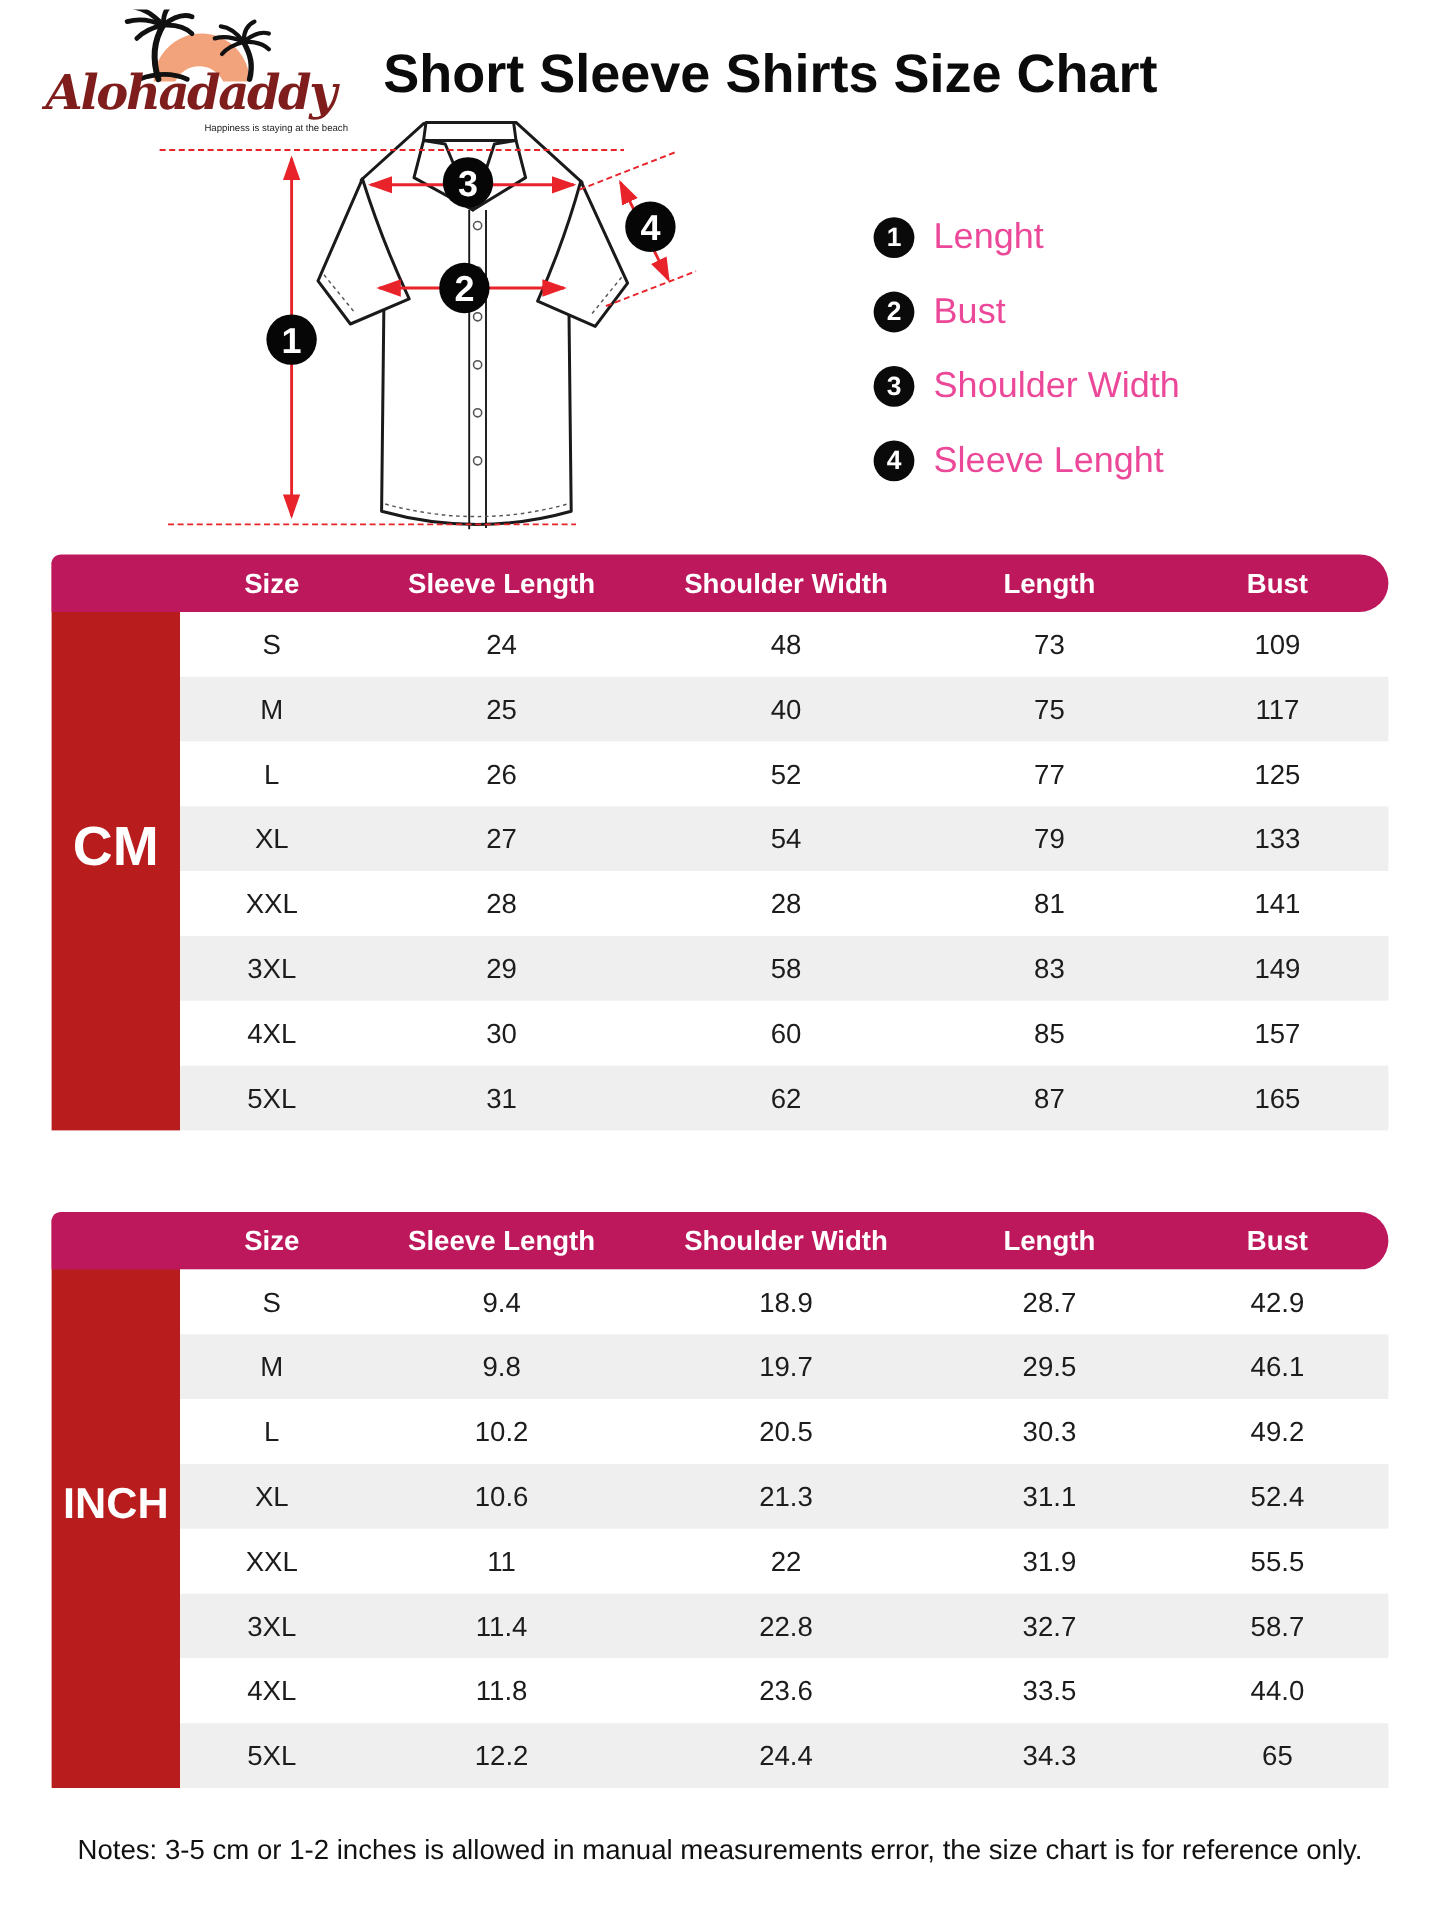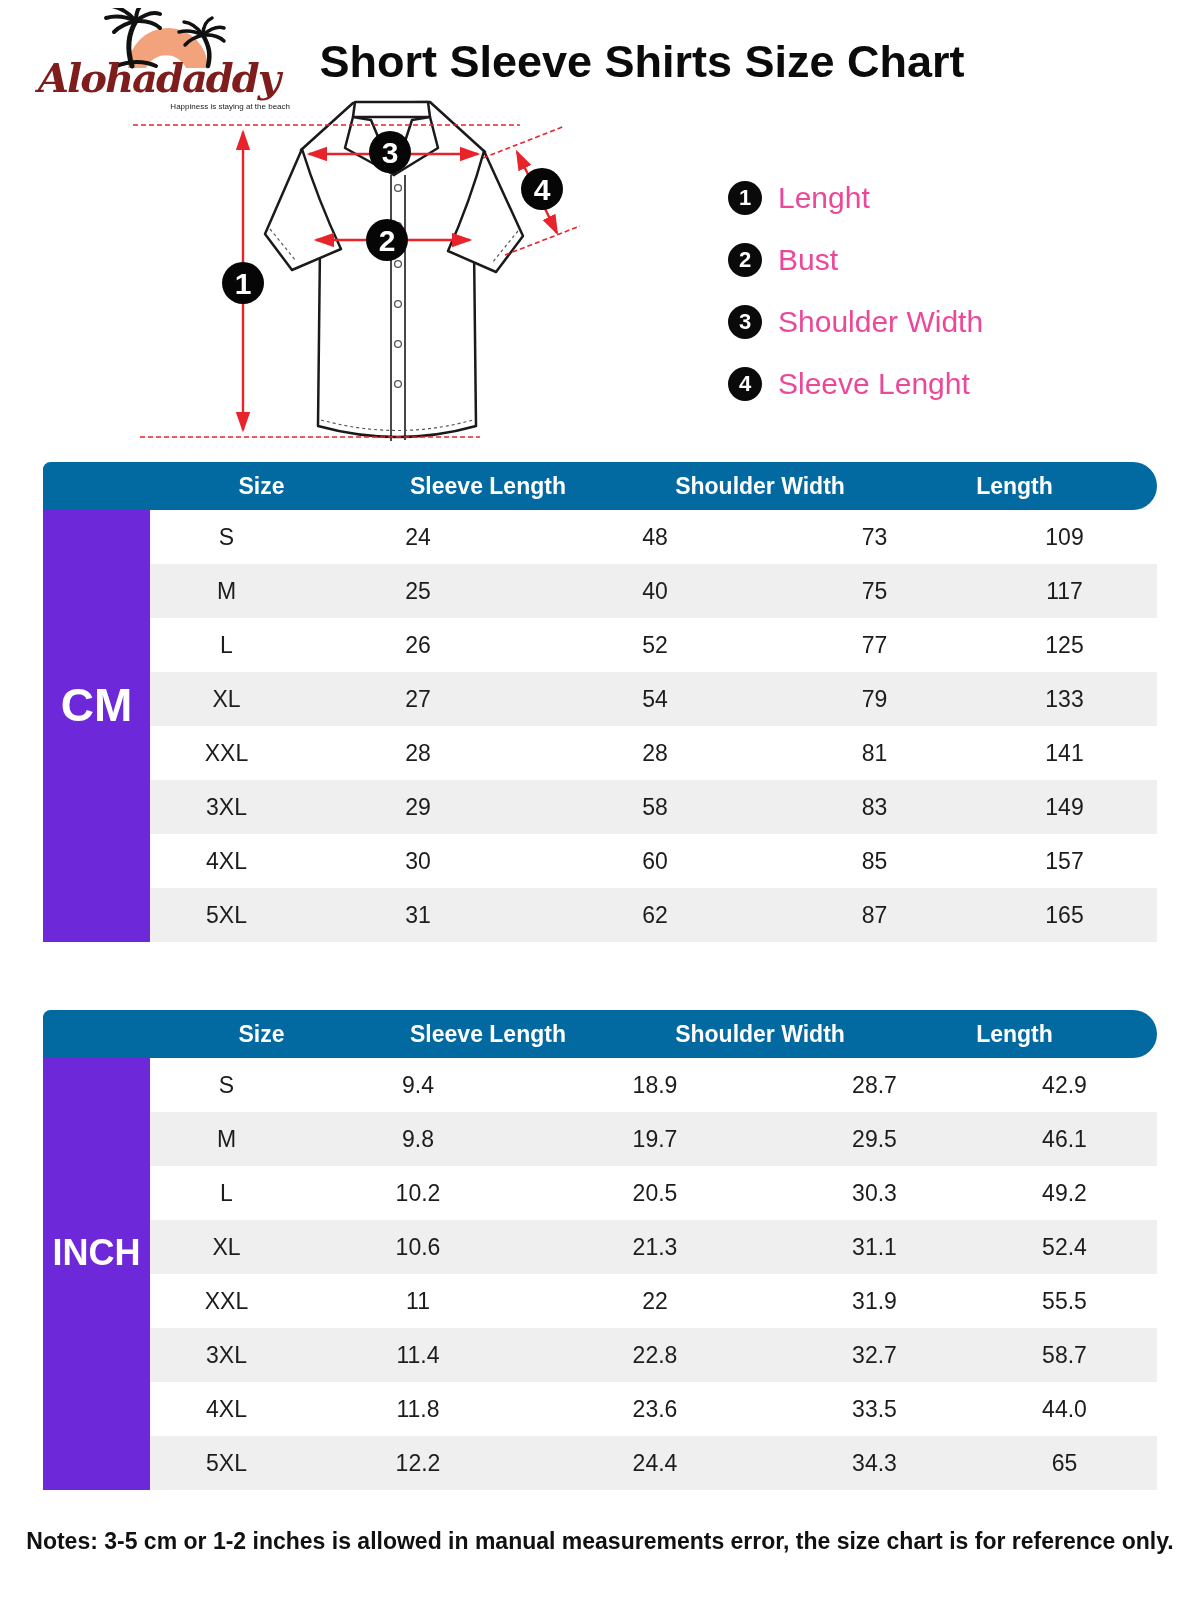--- a/index.html
+++ b/index.html
@@ -25,37 +25,37 @@
   .legend-item{display:flex;align-items:center;height:36px;margin-bottom:26px;}
   .lbadge{width:34px;height:34px;border-radius:50%;background:#0a0a0a;color:#fff;
           font-size:22px;font-weight:bold;display:flex;align-items:center;justify-content:center;
           margin-right:16px;flex:0 0 auto;}
   .llabel{font-size:30px;color:#ec4899;white-space:nowrap;}
 
   
   .size-table{position:absolute;left:43px;width:1114px;height:480px;}
   .size-table.cm{top:462px;}
   .size-table.inch{top:1010px;}
-  .unit-col{position:absolute;left:0;top:6px;bottom:0;width:107px;background:#6d28d9;
+  .unit-col{position:absolute;left:0;top:6px;bottom:0;width:107px;background:#b91c1c;
             display:flex;align-items:center;justify-content:center;z-index:1;}
   .unit-label{color:#fff;font-weight:bold;font-size:46px;letter-spacing:0;}
   .size-table.inch .unit-label{font-size:36px;}
-  .thead{position:relative;z-index:2;height:48px;background:#0369a1;
+  .thead{position:relative;z-index:2;height:48px;background:#be185d;
          border-radius:8px 26px 26px 0;display:grid;
-         grid-template-columns:107px 153px 230px 244px 195px 185px;align-items:center;gap:35px;}
+         grid-template-columns:107px 153px 230px 244px 195px 185px;align-items:center;}
   .th{color:#fff;font-weight:bold;font-size:23px;text-align:center;}
   .tbody{position:relative;z-index:2;margin-left:107px;}
   .trow{height:54px;display:grid;grid-template-columns:153px 230px 244px 195px 185px;
         align-items:center;background:#ffffff;}
   .trow.alt{background:#EFEFEF;}
   .tcell{font-size:23px;color:#1c1c1c;text-align:center;}
 
   
   .notes{position:absolute;left:0;top:1528px;width:1200px;text-align:center;
-         font-size:23px;color:#111;font-weight:bold;}
+         font-size:23px;color:#111;}
 </style>
 </head>
 <body>
 
 <div class="page">
 
   <div class="logo">
     <svg width="170" height="62" viewBox="0 0 170 62">
 
       <path d="M38,60 A40,40 0 0 1 118,60 L96,60 A22,22 0 0 0 56,60 Z" fill="#F3A37C"></path>

